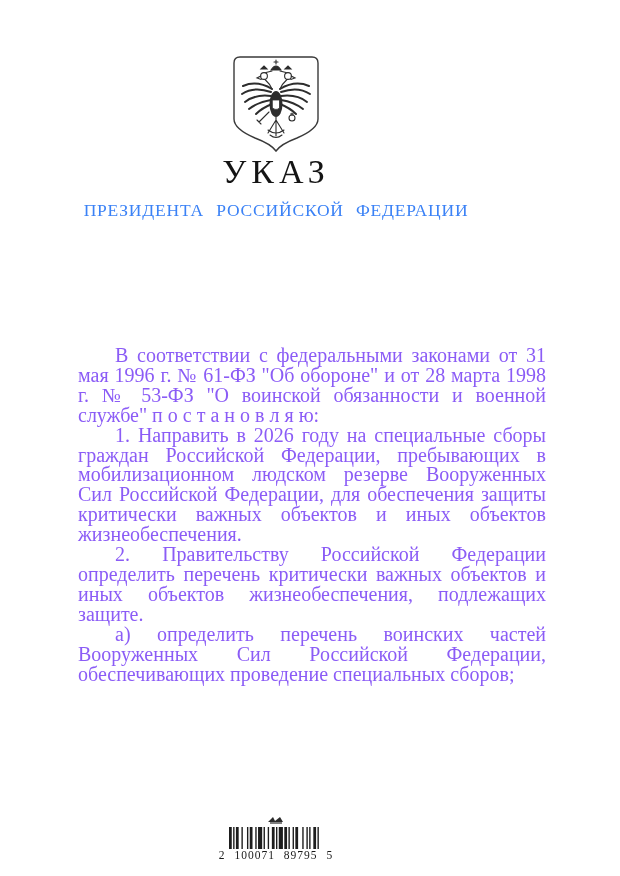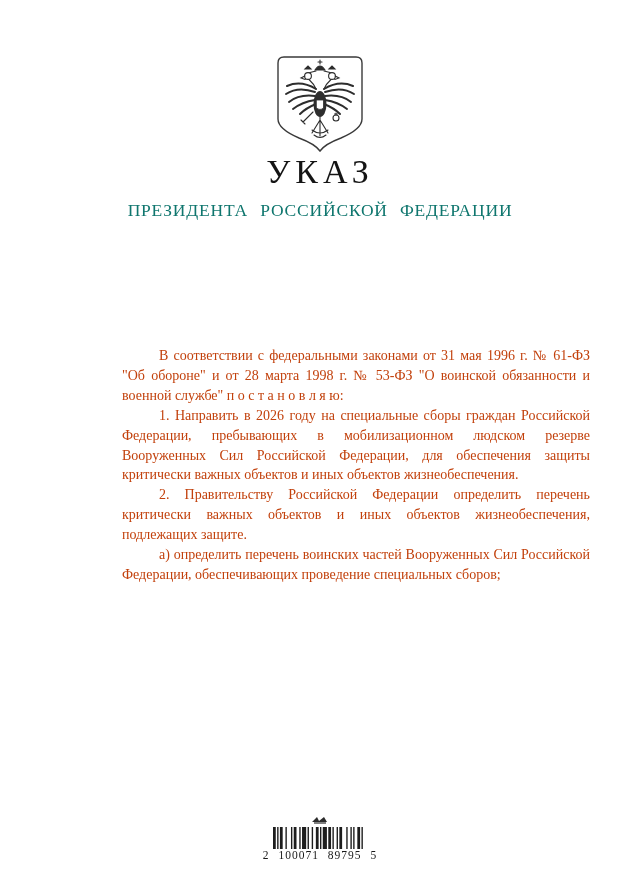--- a/index.html
+++ b/index.html
@@ -2,43 +2,43 @@
 <html><head>
 <meta charset="utf-8">
 <style>
   html,body{margin:0;padding:0;background:#ffffff;}
   body{
     width:620px;height:876px;
     font-family:"Liberation Serif","DejaVu Serif",serif;
     color:#1a1a1a;
     -webkit-font-smoothing:antialiased;
   }
-  .page{position:relative;width:552px;height:876px;background:#ffffff;overflow:hidden;margin-left:44px;}
+  .page{position:relative;width:552px;height:876px;background:#ffffff;overflow:hidden;}
 
   .coat{position:absolute;top:56px;left:50%;transform:translateX(-50%);width:86px;height:97px;}
 
   .doc-type{
     position:absolute;top:153px;left:0;width:100%;
     text-align:center;font-size:34px;letter-spacing:5px;
     color:#141414;
   }
   .issuer{
     position:absolute;top:200px;left:0;width:100%;
     text-align:center;font-size:17.5px;letter-spacing:0.8px;word-spacing:7px;
-    color:#0f766e;
+    color:#3b82f6;
   }
   .subject{
     position:absolute;top:267px;left:50%;transform:translateX(-50%);
     width:452px;text-align:center;font-weight:bold;
     font-size:15.5px;line-height:21.4px;color:#111;
   }
   .bodytext{
     position:absolute;top:346px;left:78px;width:468px;
-    font-size:14px;line-height:19.9px;text-align:justify;
-    color:#c2410c;
+    font-size:20px;line-height:19.9px;text-align:justify;
+    color:#8b5cf6;
   }
   .bodytext p{margin:0;text-indent:37px;}
 
   .barcode-block{
     position:absolute;top:813px;left:50%;transform:translateX(-50%);
     width:130px;text-align:center;
   }
   .press-mark{display:block;margin:0 auto 1px auto;width:22px;height:13px;}
   .bars{display:block;margin:0 auto;width:94px;height:22px;}
   .barcode-num{

